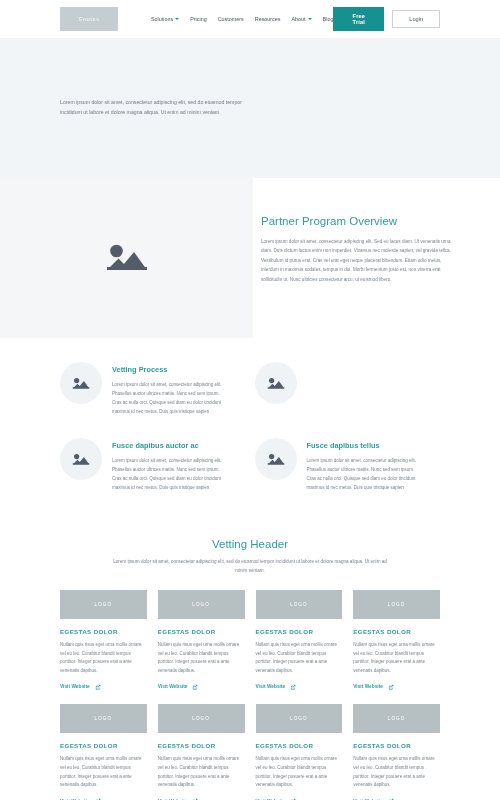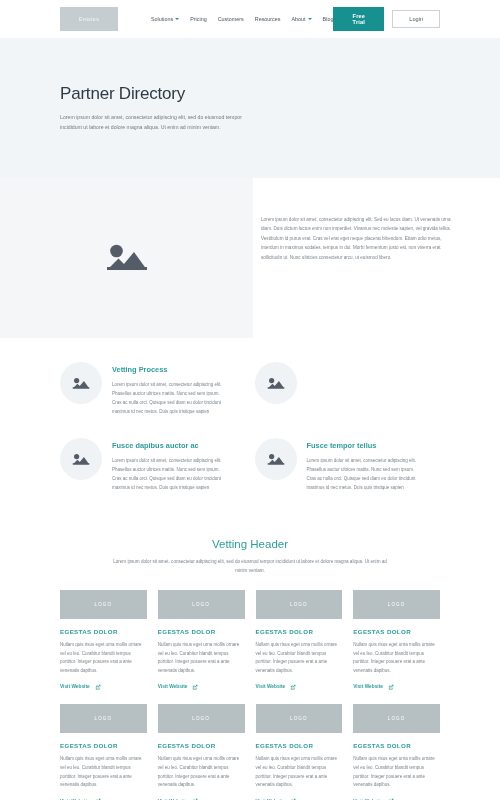--- a/index.html
+++ b/index.html
@@ -270,33 +270,33 @@
         <span>Blog</span>
       </a>
     </nav>
   <div class="header-actions">
     <button class="btn-trial">Free Trial</button>
     <button class="btn-login">Login</button>
   </div>
 </header>
 
 <section class="hero">
-  <h1 class="hero-title">Partner Directory</h1>
   <p class="hero-sub">Lorem ipsum dolor sit amet, consectetur adipiscing elit, sed do eiusmod tempor incididunt ut labore et dolore magna aliqua. Ut enim ad minim veniam.</p>
 </section>
 
 <section class="overview">
   <div class="overview-media">
     <svg class="img-ph" width="48" height="40" viewBox="0 0 48 40">
       <circle cx="13.5" cy="13" r="6.3" fill="#545c68"></circle>
       <path d="M4 32 L15.5 20.5 L21 26 L31 14 L44 32 Z" fill="#545c68"></path>
       <rect x="4" y="29" width="40" height="3" fill="#545c68"></rect>
     </svg>
   </div>
   <div class="overview-body">
+    <h2 class="overview-title">Partner Program Overview</h2>
     <p class="overview-text">Lorem ipsum dolor sit amet, consectetur adipiscing elit. Sed eu lacus diam. Ut venenatis urna diam. Duis dictum luctus enim non imperdiet. Vivamus nec molestie sapien, vel gravida tellus. Vestibulum id purus erat. Cras vel erat eget neque placerat bibendum. Etiam odio metus, interdum in maximus sodales, tempus in dui. Morbi fermentum justo est, non viverra erat sollicitudin ut. Nunc ultricies consectetur arcu, ut euismod libero.</p>
   </div>
 </section>
 
 <section class="features" id="features">
     <div class="feature-row">
       <div class="feature">
         <div class="feature-icon">
           <svg width="20" height="17" viewBox="0 0 48 40">
             <circle cx="13.5" cy="13" r="6.3" fill="#545c68"></circle>
@@ -335,21 +335,21 @@
       </div>
       <div class="feature">
         <div class="feature-icon">
           <svg width="20" height="17" viewBox="0 0 48 40">
             <circle cx="13.5" cy="13" r="6.3" fill="#545c68"></circle>
             <path d="M4 32 L15.5 20.5 L21 26 L31 14 L44 32 Z" fill="#545c68"></path>
             <rect x="4" y="29" width="40" height="3" fill="#545c68"></rect>
           </svg>
         </div>
         <div class="feature-text">
-          <h3 class="feature-title">Fusce tempor tellus</h3>
+          <h3 class="feature-title">Fusce dapibus tellus</h3>
           <p class="feature-body">Lorem ipsum dolor sit amet, consectetur adipiscing elit. Phasellus auctor ultrices mattis. Nunc sed sem ipsum. Cras ac nulla orci. Quisque sed diam eu dolor tincidunt maximus id nec metus. Duis quis tristique sapien</p>
         </div>
       </div>
     </div>
   </section>
 
 <section class="section-head">
   <h2 class="section-head-title">Vetting Header</h2>
   <p class="section-head-sub">Lorem ipsum dolor sit amet, consectetur adipiscing elit, sed do eiusmod tempor incididunt ut labore et dolore magna aliqua. Ut enim ad minim veniam.</p>
 </section>

